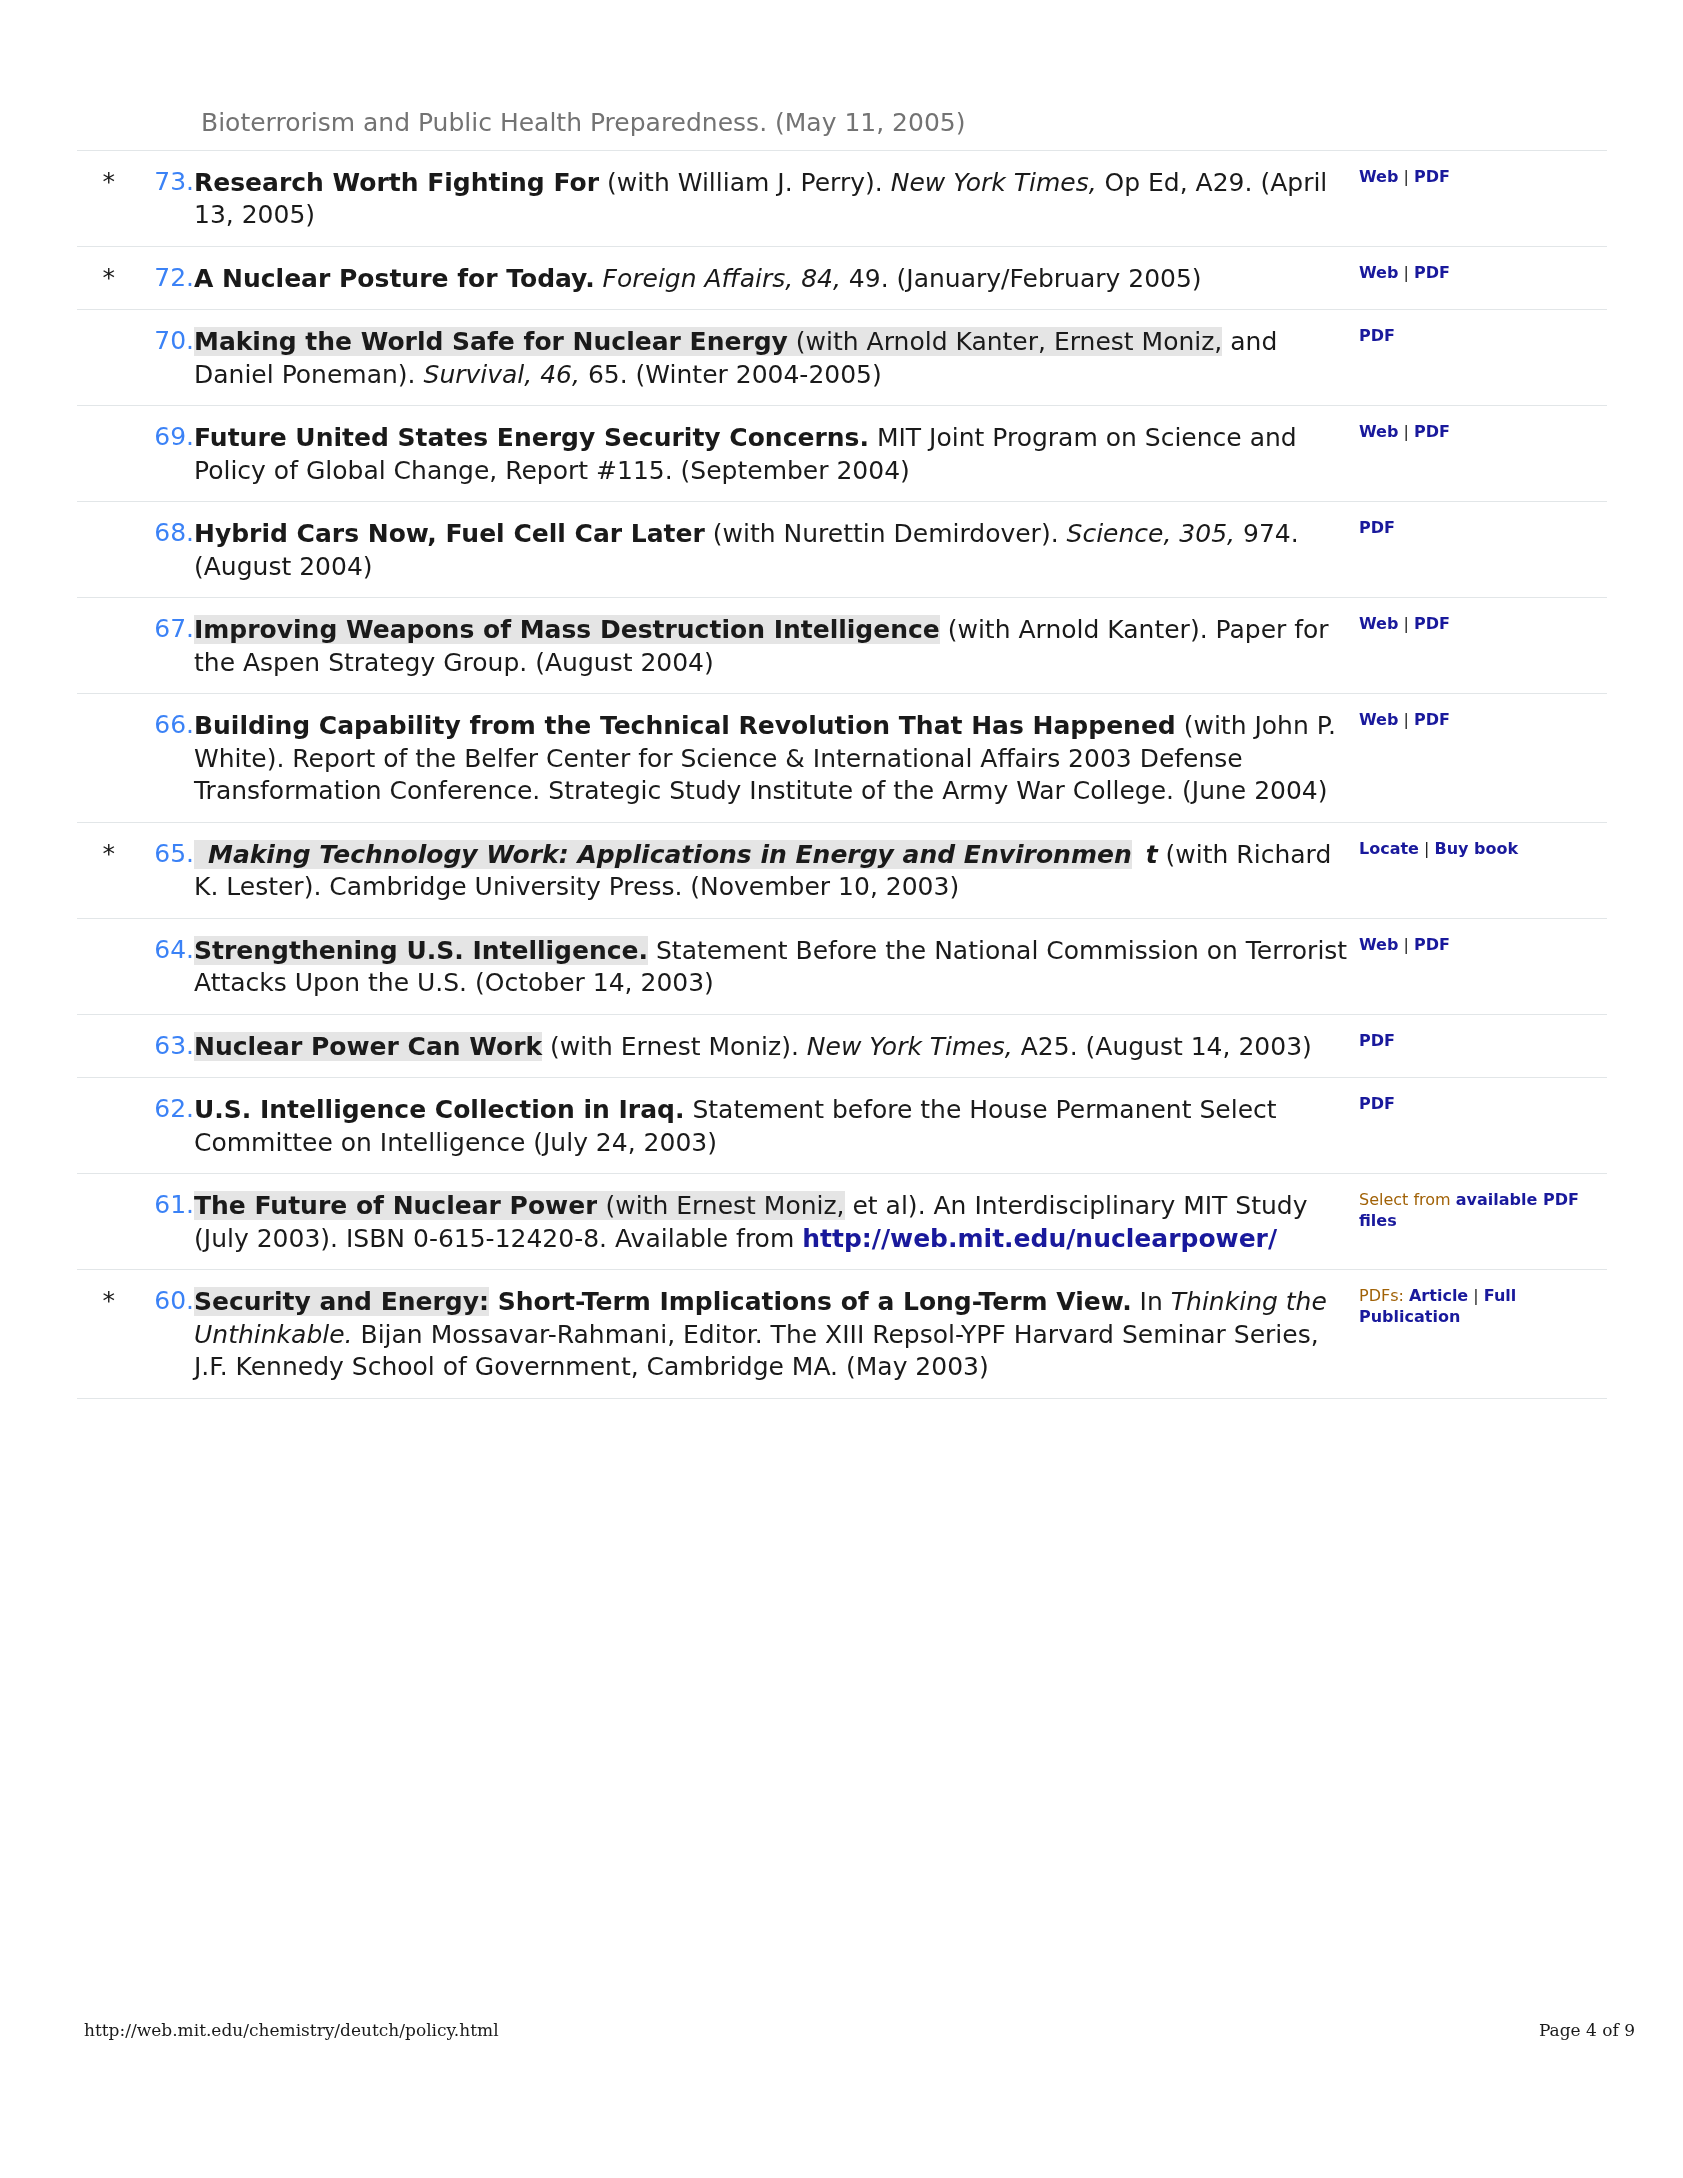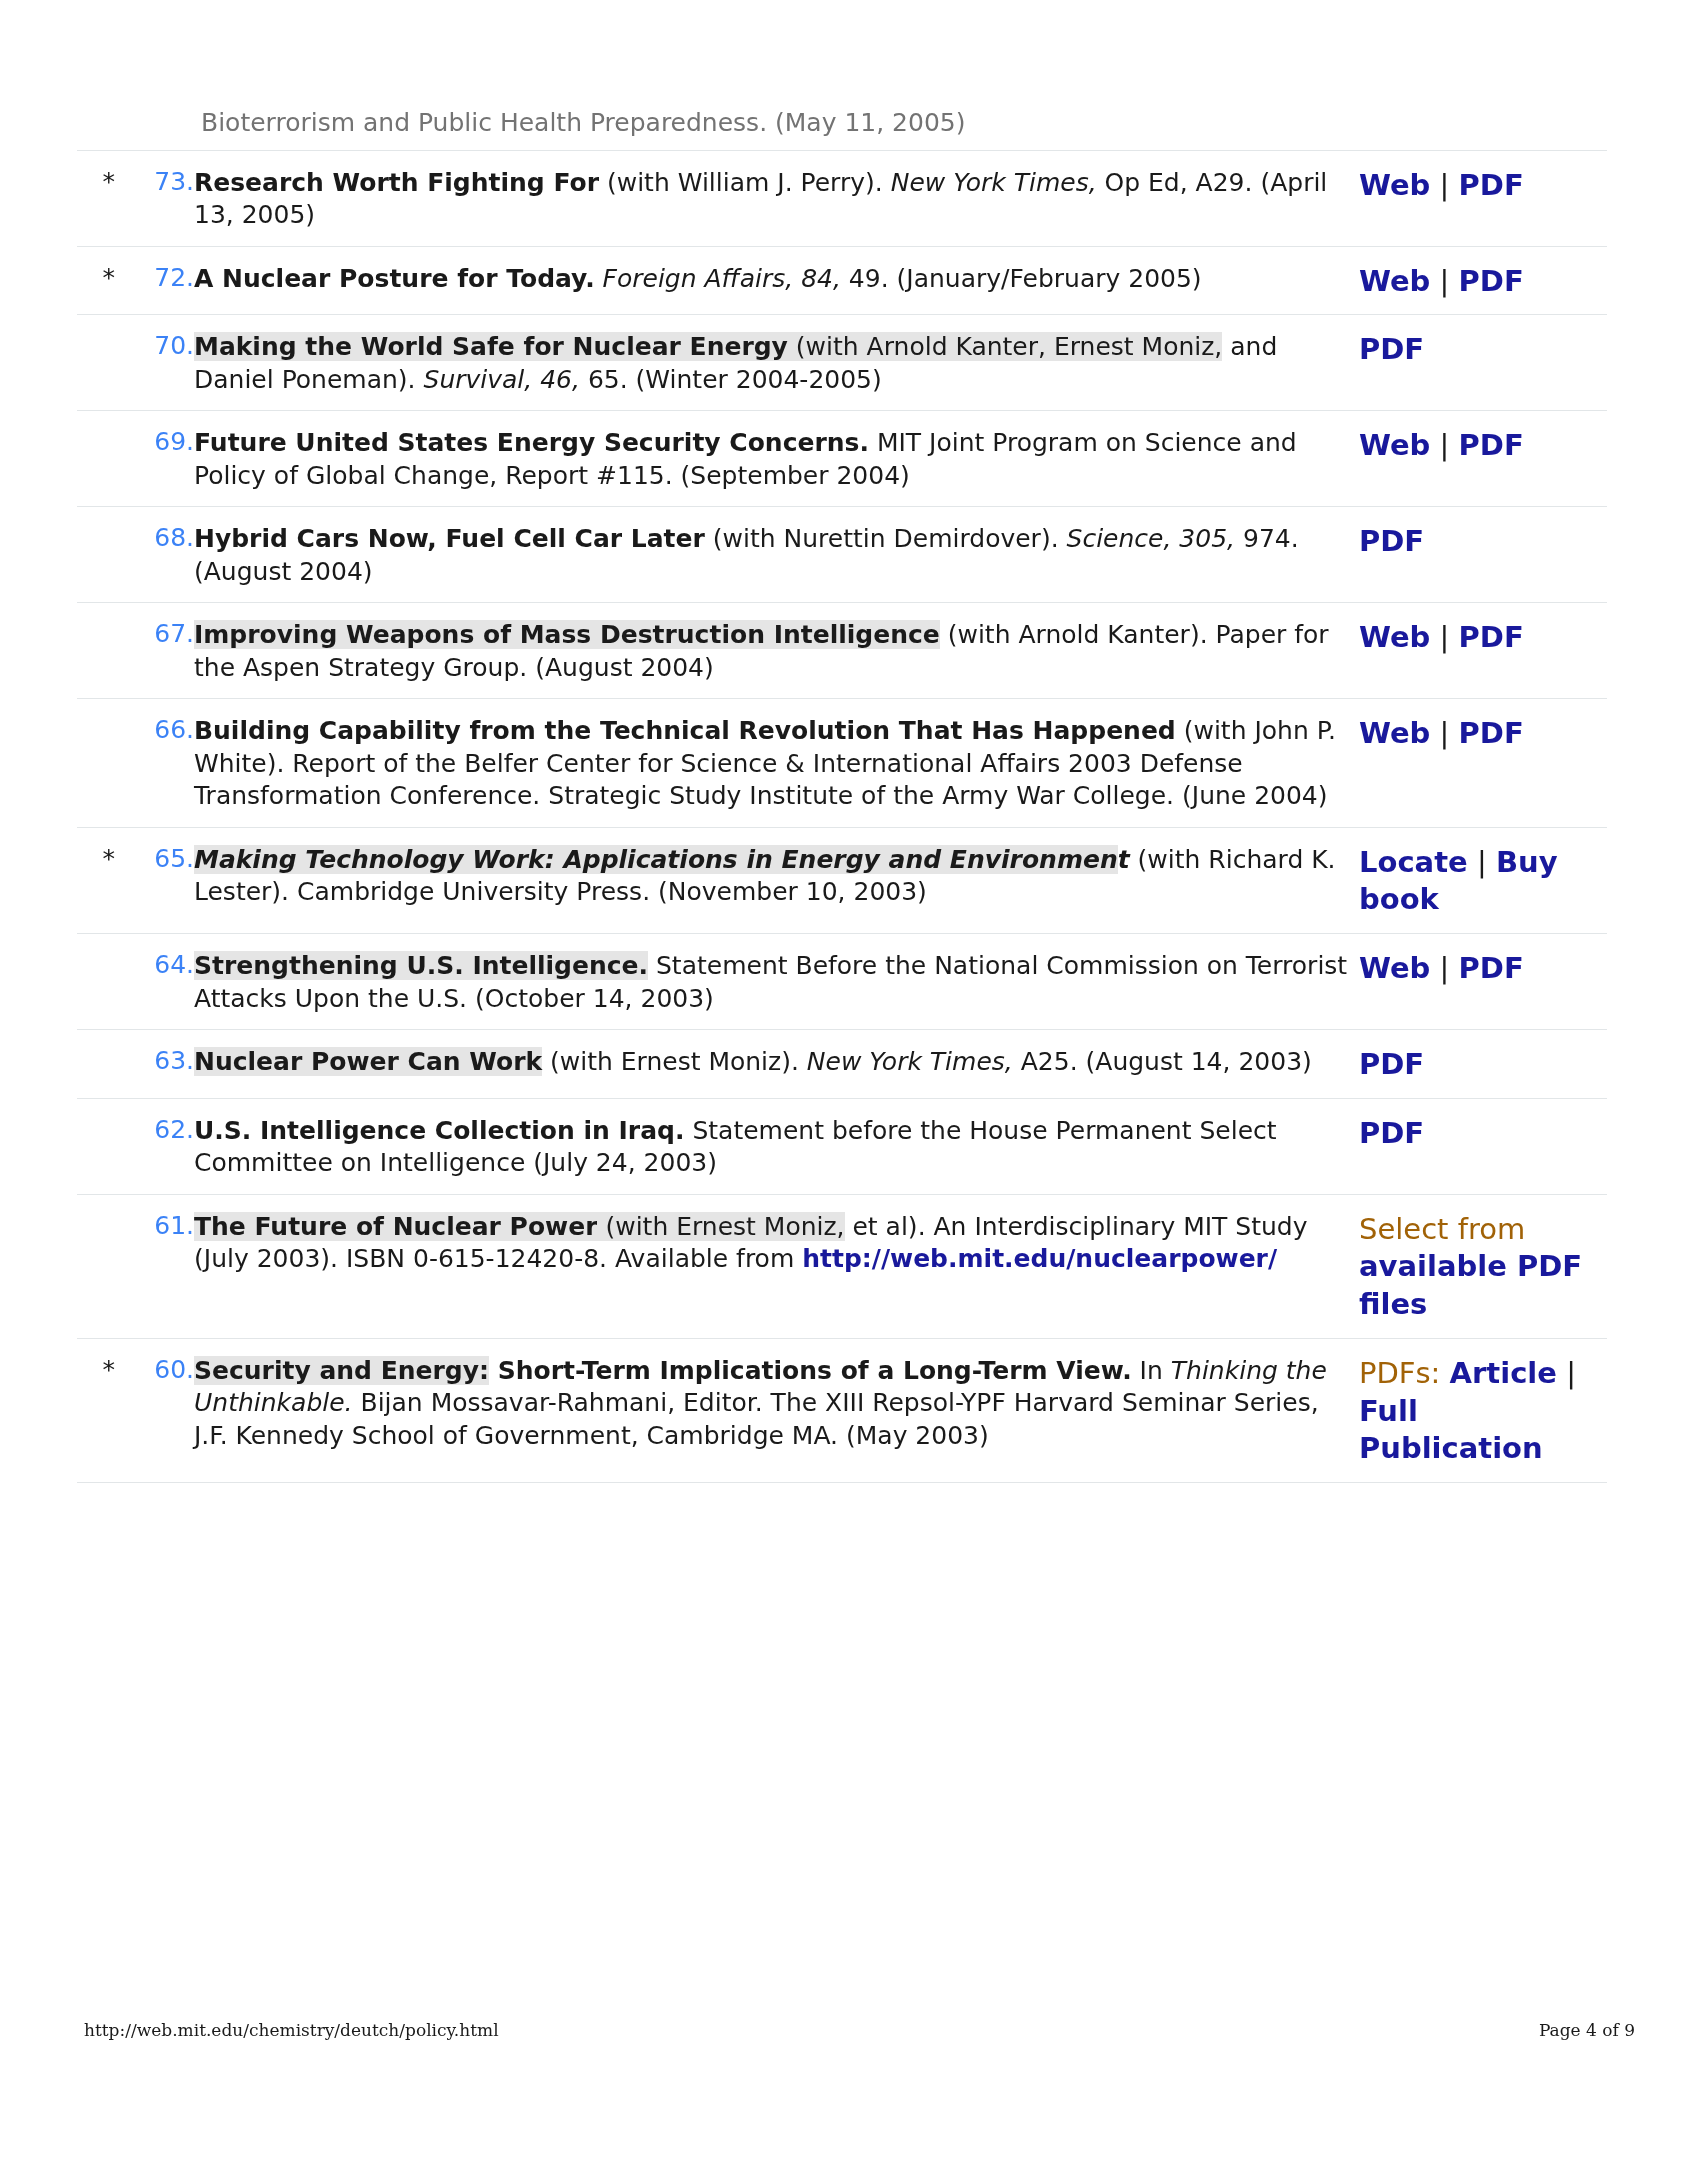--- a/index.html
+++ b/index.html
@@ -61,27 +61,27 @@
     white-space: nowrap;
   }
   td.body {
     font-size: 25px;
     line-height: 1.30;
     color: #1a1a1a;
     padding-right: 22px;
   }
   td.links {
     width: 248px;
-    font-size: 29px;
+    font-size: 16px;
     line-height: 1.30;
     color: #1a1a1a;
   }
   .bold { font-weight: bold; }
   .ital { font-style: italic; }
-  .bi { font-weight: bold; font-style: italic; }
+  .bi { font-weight: bold; font-style: italic; padding-left: 14px; }
   .hl {
     background: #e5e5e5;
   }
   .lnk {
     color: #19199c;
     font-weight: bold;
   }
   .sep {
     color: #1a1a1a;
     font-weight: normal;

